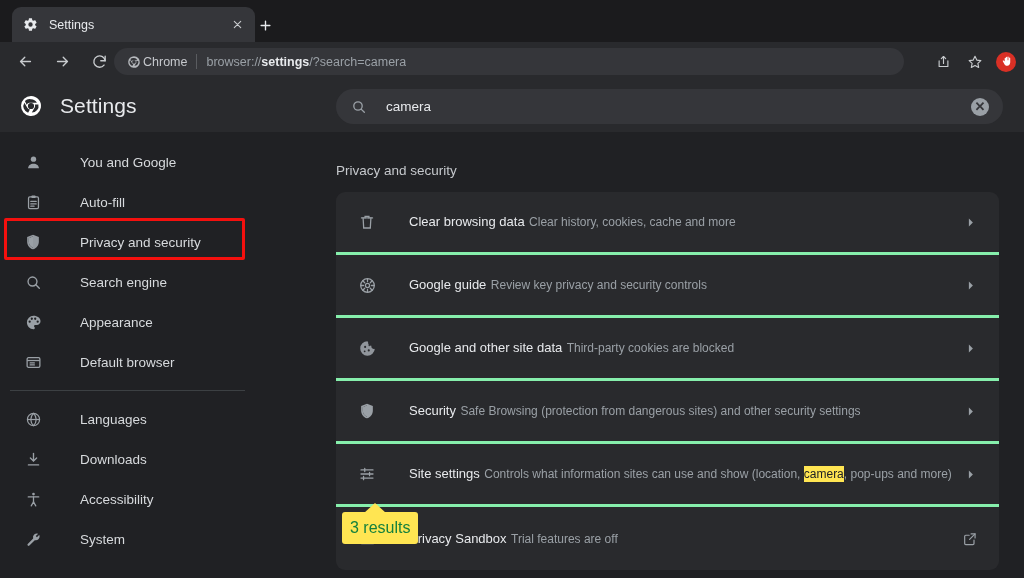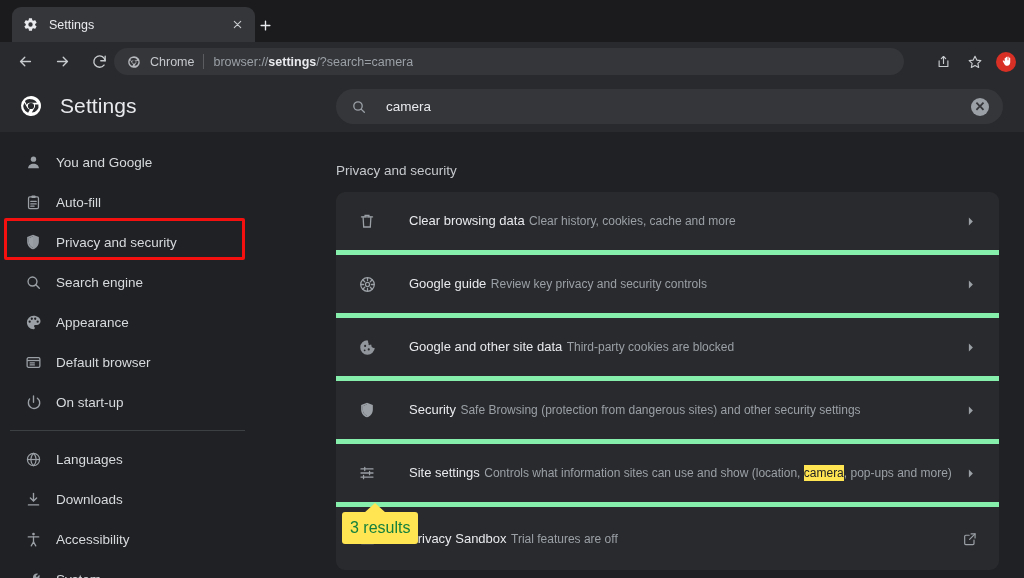--- a/index.html
+++ b/index.html
@@ -98,21 +98,21 @@
     align-items: center;
     padding: 0 12px;
   }
   .omni-favicon {
     flex: 0 0 15px;
     width: 15px; height: 15px;
     display: flex; align-items: center; justify-content: center;
     color: #b6b9bd;
   }
   .omni-chip {
-    margin-left: 9px;
+    margin-left: 2px;
     font-size: 12.5px;
     color: #c5c8cc;
     white-space: nowrap;
   }
   .omni-sep {
     margin: 0 9px;
     width: 1px; height: 15px;
     background: #5a5c60;
     flex: 0 0 1px;
   }
@@ -226,21 +226,21 @@
     align-items: center;
     padding-left: 22px;
   }
   .side-icon {
     flex: 0 0 22px;
     width: 22px; height: 22px;
     display: flex; align-items: center; justify-content: center;
     color: #9aa0a6;
   }
   .side-label {
-    margin-left: 12px;
+    margin-left: 36px;
     font-size: 13.5px;
     color: #d7dadd;
     white-space: nowrap;
   }
   .side-divider {
     margin: 8px 0 8px 10px;
     width: 235px;
     height: 1px;
     background: #3c4043;
   }
@@ -275,21 +275,21 @@
     background: #292a2d;
     border-radius: 9px;
     overflow: hidden;
   }
   .card-row {
     position: relative;
     display: flex;
     align-items: center;
     height: 63px;
     padding: 0 18px 0 20px;
-    border-bottom: 5px solid #86efac;
+    border-bottom: 3px solid #86efac;
   }
   .card-row:last-child { border-bottom: none; }
   .row-icon {
     flex: 0 0 22px;
     width: 22px; height: 22px;
     display: flex; align-items: center; justify-content: center;
     color: #9aa0a6;
   }
   .row-text {
     flex: 1 1 auto;
@@ -499,29 +499,20 @@
         <span class="side-icon">
           <svg width="17" height="17" viewBox="0 0 24 24" fill="none" stroke="currentColor" stroke-width="1.8">
             <rect x="3" y="5.2" width="18" height="13.6" rx="1.9"></rect>
             <path d="M3 9.2h18"></path>
             <path d="M7.2 12.6h6M7.2 15.4h6" stroke-linecap="round"></path>
           </svg>
         </span>
         <span class="side-label">Default browser</span>
       </div>
 
-      <div class="side-item">
-        <span class="side-icon">
-          <svg width="17" height="17" viewBox="0 0 24 24" fill="none" stroke="currentColor" stroke-width="1.9" stroke-linecap="round">
-            <path d="M12 2.8v9"></path>
-            <path d="M17.5 6A8 8 0 114.8 12a8 8 0 011.7-5"></path>
-          </svg>
-        </span>
-        <span class="side-label">On start-up</span>
-      </div>
 
       <div class="side-divider"></div>
 
       <div class="side-item">
         <span class="side-icon">
           <svg width="17" height="17" viewBox="0 0 24 24" fill="none" stroke="currentColor" stroke-width="1.7">
             <circle cx="12" cy="12" r="8.6"></circle>
             <path d="M3.4 12h17.2"></path>
             <path d="M12 3.4c2.5 2.4 3.8 5.4 3.8 8.6s-1.3 6.2-3.8 8.6c-2.5-2.4-3.8-5.4-3.8-8.6S9.5 5.8 12 3.4z"></path>
           </svg>

